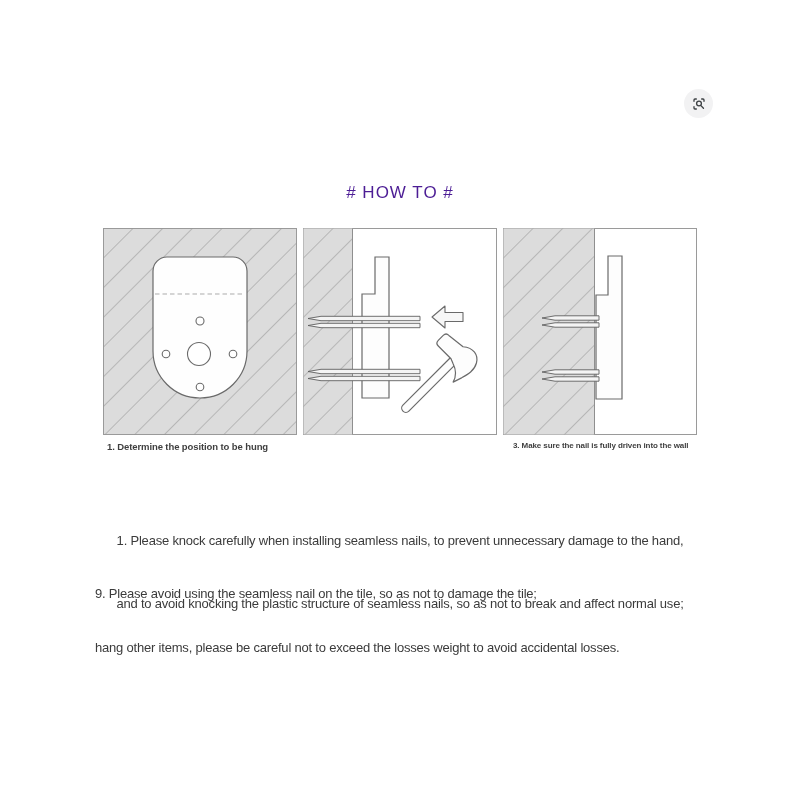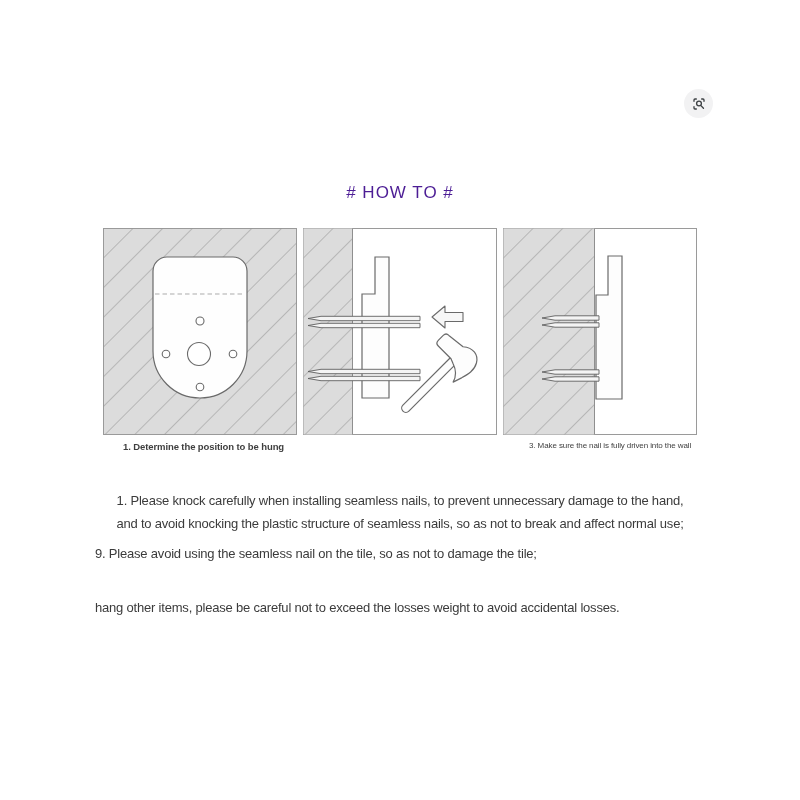--- a/index.html
+++ b/index.html
@@ -44,34 +44,34 @@
   .figures {
     position: absolute;
     left: 103px;
     top: 228px;
     display: flex;
     gap: 6px;
   }
   .figures svg { display: block; }
 
   .caption { position: absolute; color: #3f3f3f; }
-  .caption .cap-line { white-space: nowrap; margin-left: 16px; }
+  .caption .cap-line { white-space: nowrap; }
   .caption-1 { left: 107px; top: 441px; font-size: 9.5px; font-weight: 600; letter-spacing: -0.1px; }
   .caption-2 { left: 293px; top: 440px; font-size: 8px; line-height: 11px; font-weight: 400; letter-spacing: -0.1px; max-width: 218px; }
-  .caption-3 { left: 513px; top: 441px; font-size: 8px; font-weight: 400; letter-spacing: -0.1px; }
+  .caption-3 { left: 513px; top: 441px; font-size: 8px; font-weight: 700; letter-spacing: -0.1px; }
 
   .note {
     position: absolute;
     left: 95px;
     font-size: 13px;
     line-height: 23px;
     letter-spacing: -0.2px;
     color: #3b3b3b;
   }
-  .note .note-line { white-space: nowrap; }
+  .note .note-line { white-space: nowrap; margin-top: 40px; }
   .note.center { left: 0; width: 800px; text-align: center; }
   .note-1 { top: 489px; }
   .note-2 { top: 542px; }
   .note-3 { top: 569px; }
   .note-4 { top: 596px; }
 </style>
 </head>
 <body>
 
 <div class="canvas">

